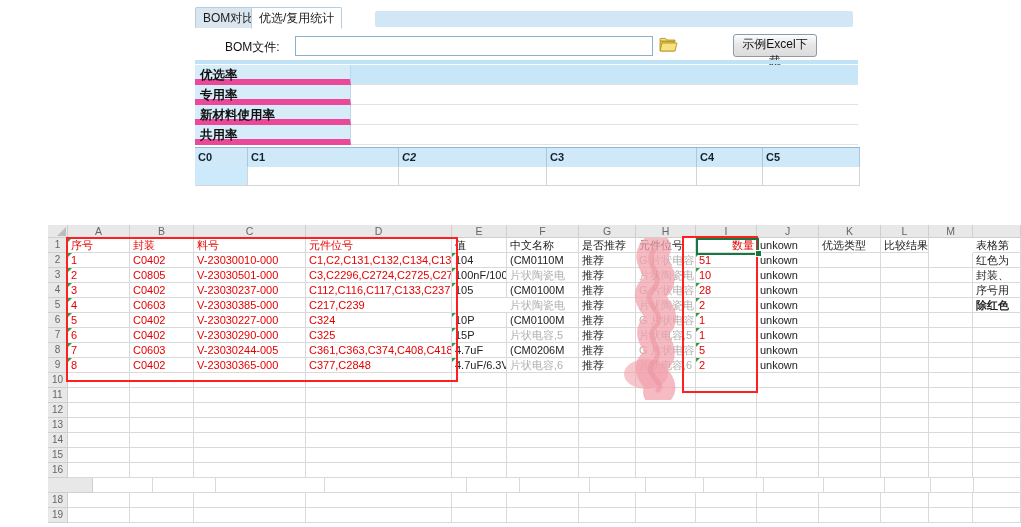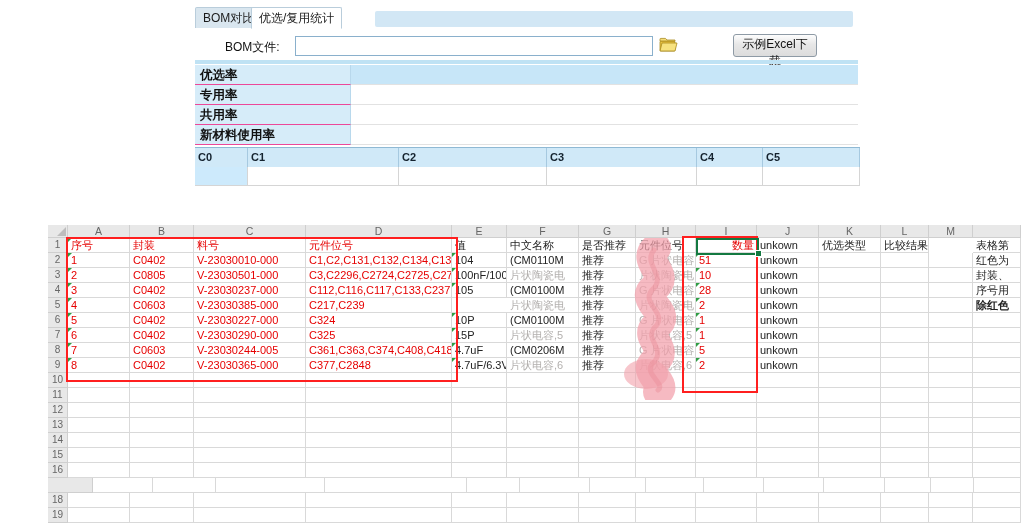--- a/index.html
+++ b/index.html
@@ -21,21 +21,21 @@
   .bom-input{position:absolute;left:100px;top:8px;width:350px;height:18px;border:1px solid #8ab0cc;
              background:#fff;font-size:12px;padding:0 3px;outline:none;}
   .folder-btn{position:absolute;left:464px;top:8px;width:20px;height:19px;border:none;background:transparent;
               padding:0;cursor:pointer;}
   .dl-btn{position:absolute;left:538px;top:6px;width:84px;height:23px;font-size:12px;color:#111;
           background:linear-gradient(#fdfdfd,#e7e7e7 45%,#dcdcdc);border:1px solid #8e9aa5;border-radius:3px;}
   .bluesep{position:absolute;left:0;top:55px;width:663px;height:4px;background:#bfe2f4;}
 
   .stats{position:absolute;left:0;top:60px;width:663px;}
   .stat-row{display:flex;height:20px;}
-  .stat-label{width:150px;background:#d6ecf9;border-right:1px solid #b8d8ec;border-bottom:1px solid #ec4899;
+  .stat-label{width:150px;background:#d6ecf9;border-right:1px solid #b8d8ec;border-bottom:6px solid #ec4899;
               font-size:12.5px;font-weight:bold;color:#111;line-height:20px;padding-left:5px;}
   .stat-value{flex:1;border-bottom:1px solid #e2e2e2;background:#fff;font-size:12px;line-height:20px;}
   .stat-row:first-child .stat-value{background:#c7e6f8;}
 
   .chead{position:absolute;left:0;top:142px;display:flex;width:665px;height:19px;
          border-top:1px solid #8fb9d4;border-bottom:1px solid #9dc3dd;background:#d0e9f8;}
   .chead-cell{font-size:11px;font-weight:bold;color:#14222e;line-height:18px;padding-left:3px;
               border-right:1px solid #a6c9e0;box-sizing:border-box;}
   .crow{position:absolute;left:0;top:162px;display:flex;width:665px;height:18px;border-bottom:1px solid #d5d5d5;}
   .crow-cell{border-right:1px solid #d5d5d5;box-sizing:border-box;background:#fff;}
@@ -97,33 +97,33 @@
     <div class="stats">
       <div class="stat-row">
         <div class="stat-label">优选率</div>
         <div class="stat-value"></div>
       </div>
       <div class="stat-row">
         <div class="stat-label">专用率</div>
         <div class="stat-value"></div>
       </div>
       <div class="stat-row">
+        <div class="stat-label">新材料使用率</div>
+        <div class="stat-value"></div>
+      </div>
+      <div class="stat-row">
         <div class="stat-label">共用率</div>
-        <div class="stat-value"></div>
-      </div>
-      <div class="stat-row">
-        <div class="stat-label">新材料使用率</div>
         <div class="stat-value"></div>
       </div>
     </div>
 
     <div class="chead" id="chead">
         <div class="chead-cell" style="width: 53px;">C0</div>
         <div class="chead-cell" style="width: 151px;">C1</div>
-        <div class="chead-cell" style="width: 148px;">C2</div>
+        <div class="chead-cell" style="width: 148px; font-style: italic;">C2</div>
         <div class="chead-cell" style="width: 150px;">C3</div>
         <div class="chead-cell" style="width: 66px;">C4</div>
         <div class="chead-cell" style="width: 97px;">C5</div>
       </div>
     <div class="crow" id="crow">
         <div class="crow-cell sel" style="width: 53px;"></div>
         <div class="crow-cell" style="width: 151px;"></div>
         <div class="crow-cell" style="width: 148px;"></div>
         <div class="crow-cell" style="width: 150px;"></div>
         <div class="crow-cell" style="width: 66px;"></div>

